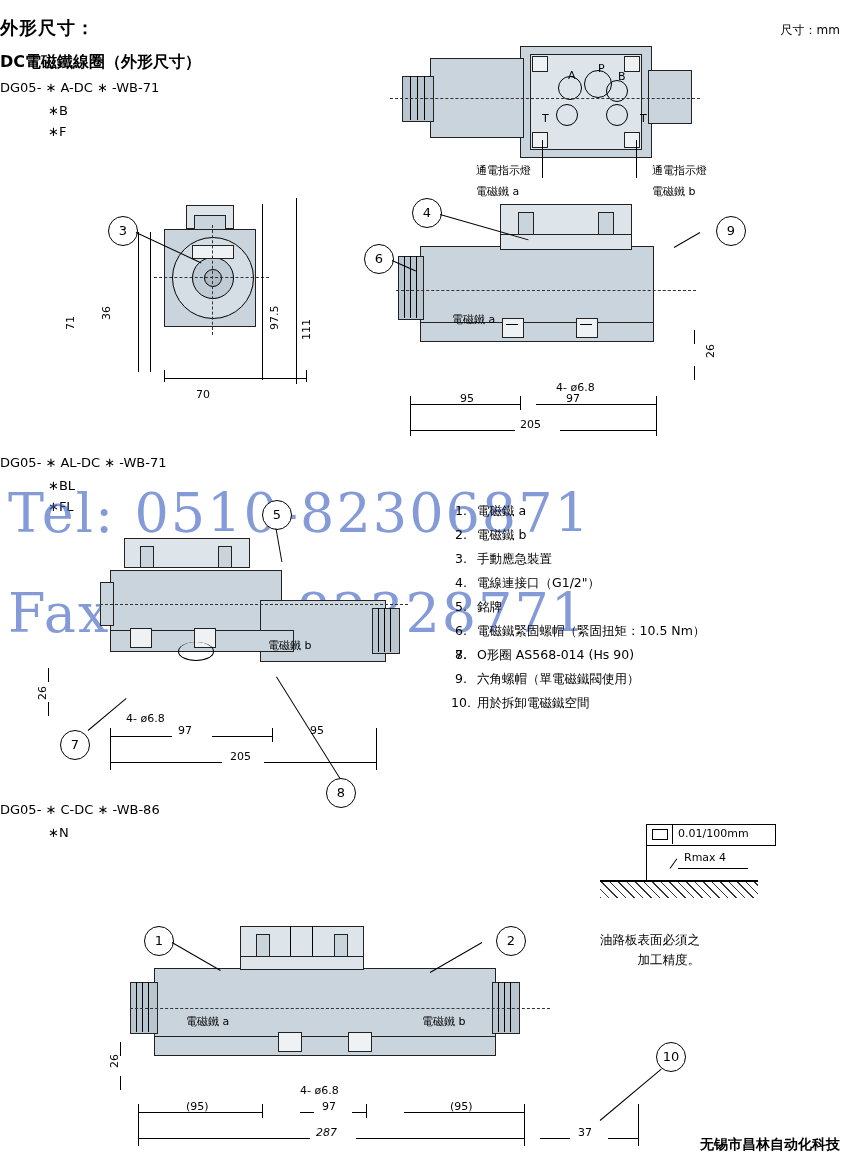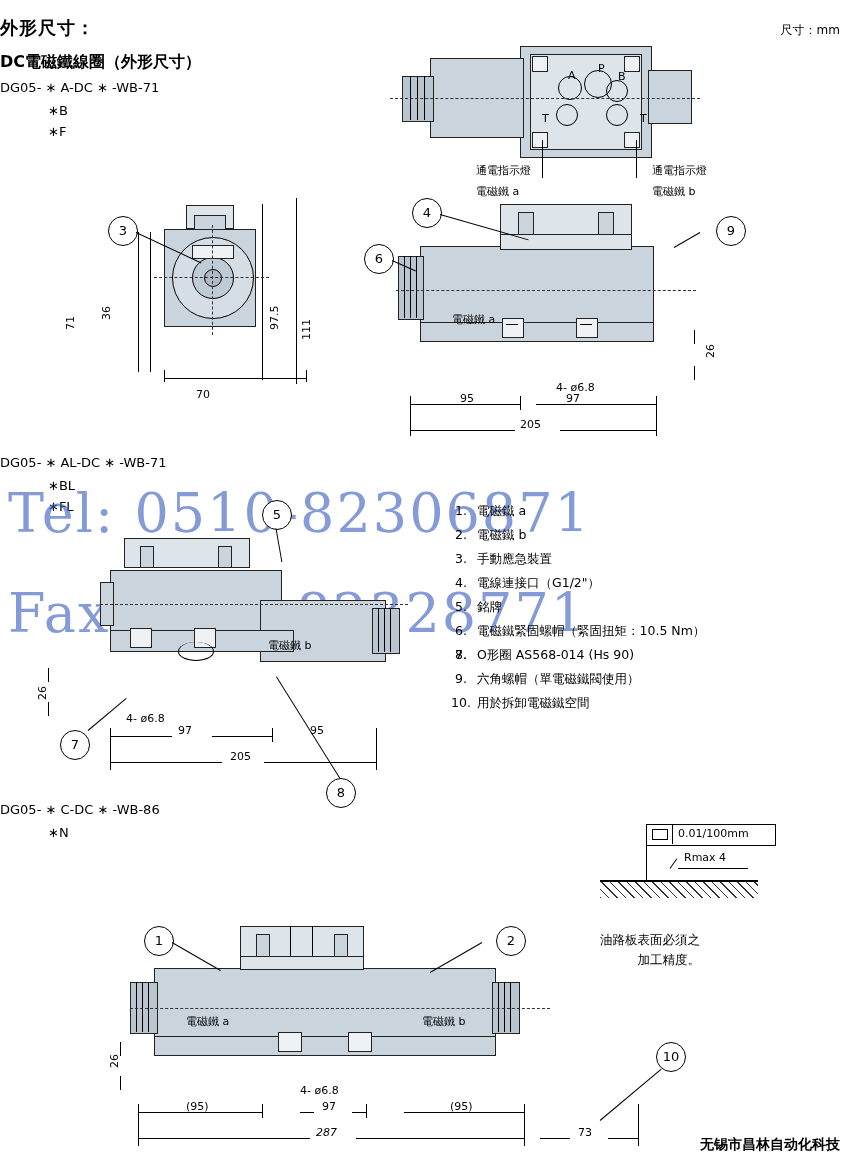--- a/index.html
+++ b/index.html
@@ -306,21 +306,21 @@
 <div class="ln" style="left:482px;top:942px;width:60px;height:1px;transform:rotate(150deg);transform-origin:left center;"></div>
 <div class="balloon" style="left:656px;top:1042px;">10</div>
 <div class="ln" style="left:600px;top:1120px;width:80px;height:1px;transform:rotate(-40deg);transform-origin:left center;"></div>
 
 <div class="dimv" style="left:108px;top:1068px;">26</div>
 <div class="dim" style="left:300px;top:1084px;">4- ø6.8</div>
 <div class="dim" style="left:186px;top:1100px;">(95)</div>
 <div class="dim" style="left:322px;top:1100px;">97</div>
 <div class="dim" style="left:450px;top:1100px;">(95)</div>
 <div class="dim" style="left:316px;top:1126px;font-style:italic;">287</div>
-<div class="dim" style="left:578px;top:1126px;">73</div>
+<div class="dim" style="left:578px;top:1126px;">37</div>
 
 <div class="ln hl" style="left:138px;top:1112px;width:124px;"></div>
 <div class="ln hl" style="left:300px;top:1112px;width:14px;"></div>
 <div class="ln hl" style="left:352px;top:1112px;width:14px;"></div>
 <div class="ln hl" style="left:404px;top:1112px;width:120px;"></div>
 <div class="ln hl" style="left:138px;top:1138px;width:172px;"></div>
 <div class="ln hl" style="left:356px;top:1138px;width:168px;"></div>
 <div class="ln hl" style="left:540px;top:1138px;width:30px;"></div>
 <div class="ln hl" style="left:608px;top:1138px;width:30px;"></div>
 <div class="ln vl" style="left:138px;top:1104px;height:42px;"></div>

